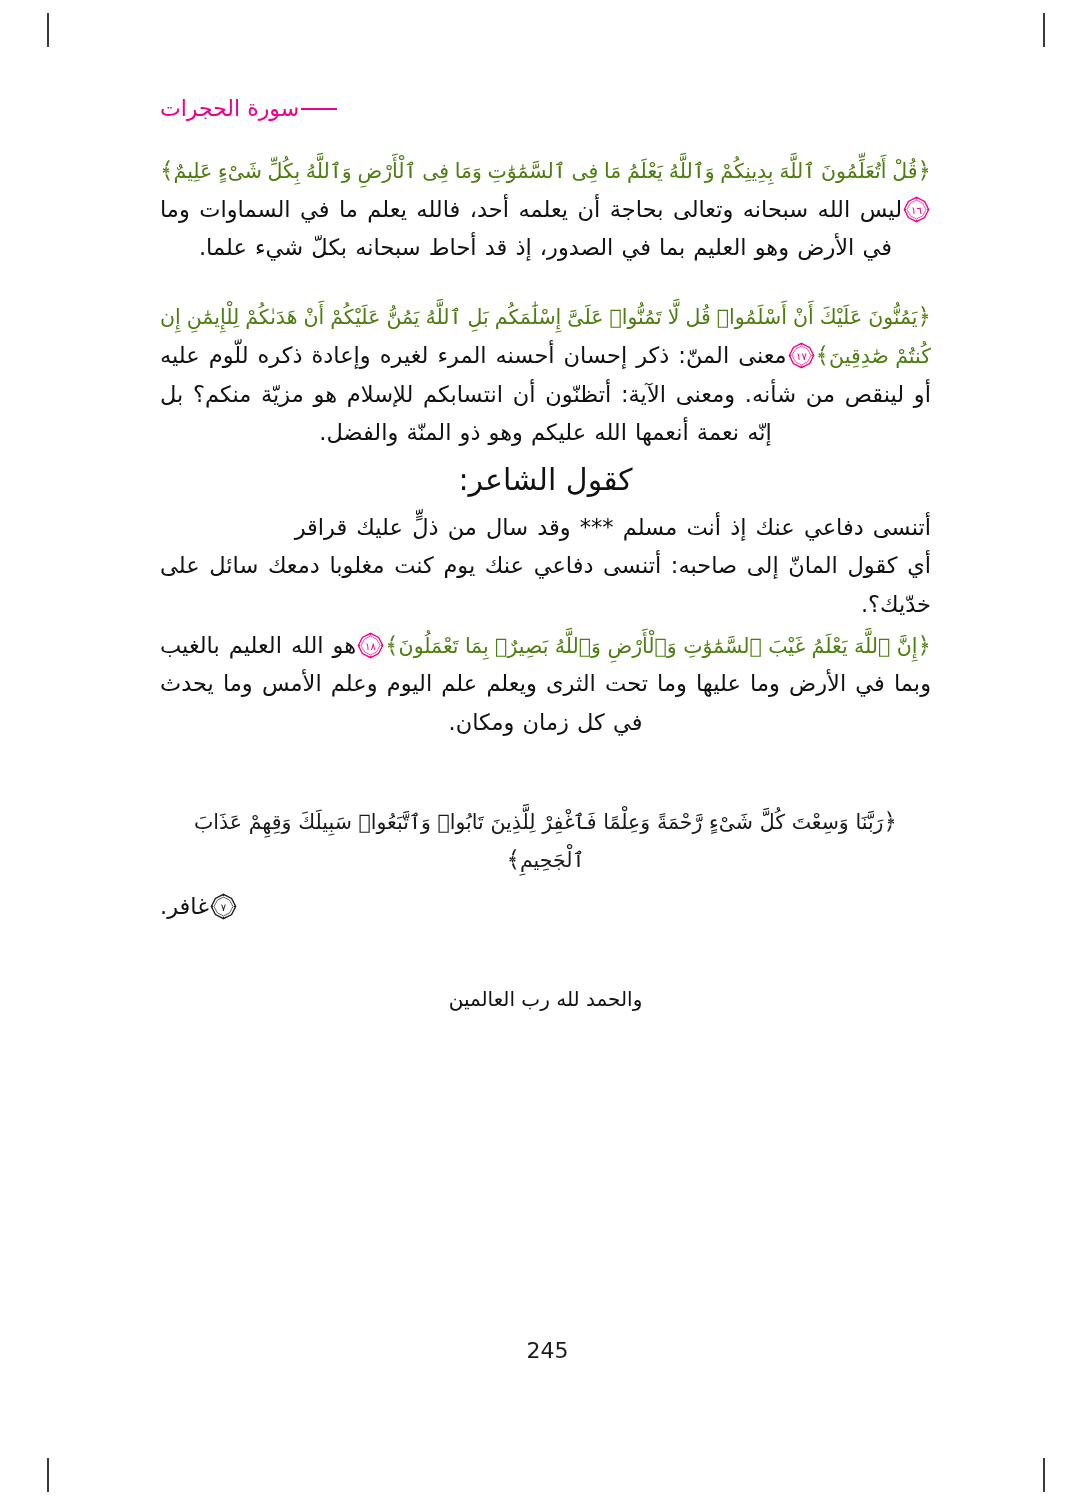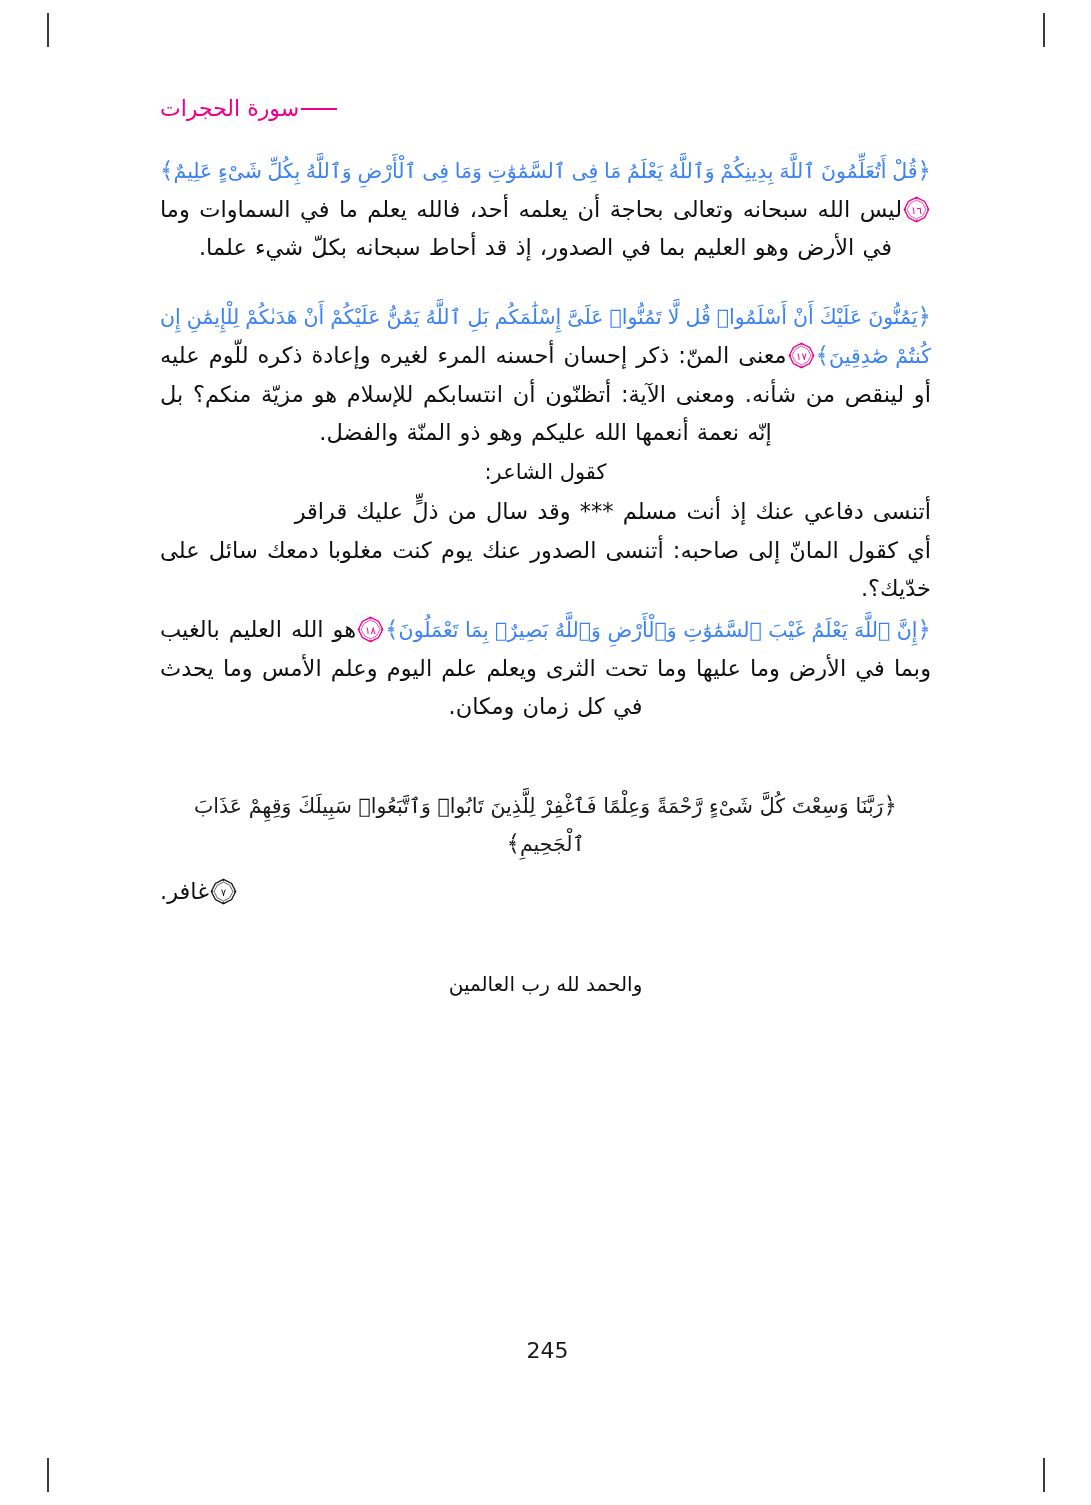--- a/index.html
+++ b/index.html
@@ -73,21 +73,21 @@
     color: #111111;
     text-align: justify;
     text-align-last: center;
     margin: 0 0 2px 0;
     word-spacing: 1px;
   }
   .para.plain      { text-align-last: right; }
 
   
   .ayah {
-    color: #3b82f6;
+    color: #4d7c0f;
     font-family: "DejaVu Sans", sans-serif;
     font-size: 20.5px;
     letter-spacing: -0.6px;
     word-spacing: -1px;
   }
   .ayah.black-ayah { color: #1a1a1a; }
 
   .ayah-bracket {
     font-size: 23px;
     line-height: 1;
@@ -99,21 +99,21 @@
     position: relative;
     width: 27px;
     height: 27px;
     vertical-align: -6px;
     margin: 0 1px;
   }
   .ayah-num svg { display: block; }
 
   
   .speaker-line {
-    font-size: 21px;
+    font-size: 30px;
     color: #111111;
     line-height: 1.72;
     text-align: center;
     margin: 2px 0 0 0;
   }
   .poem-line {
     font-size: 22.5px;
     color: #111111;
     line-height: 1.72;
     text-align: right;
@@ -207,21 +207,21 @@
           <circle cx="36.5" cy="20" r="1.2" fill="#ec008c"></circle>
           <text x="20" y="26" text-anchor="middle" font-size="15" font-family="DejaVu Sans, sans-serif" fill="#ec008c">١٧</text>
         </svg>
       </span><span>معنى المنّ: ذكر إحسان أحسنه المرء لغيره وإعادة ذكره للّوم عليه أو لينقص من شأنه. ومعنى الآية: أتظنّون أن انتسابكم للإسلام هو مزيّة منكم؟ بل إنّه نعمة أنعمها الله عليكم وهو ذو المنّة والفضل.</span>
     </p>
 
     <p class="speaker-line">كقول الشاعر:</p>
 
     <p class="poem-line">أتنسى دفاعي عنك إذ أنت مسلم *** وقد سال من ذلٍّ عليك قراقر</p>
 
-    <p class="para plain">أي كقول المانّ إلى صاحبه: أتنسى الصدور عنك يوم كنت مغلوبا دمعك سائل على خدّيك؟.</p>
+    <p class="para plain">أي كقول المانّ إلى صاحبه: أتنسى دفاعي عنك يوم كنت مغلوبا دمعك سائل على خدّيك؟.</p>
 
     <p class="para">
       <span class="ayah"><span class="ayah-bracket">﴿</span><span>إِنَّ ٱللَّهَ يَعْلَمُ غَيْبَ ٱلسَّمَٰوَٰتِ وَٱلْأَرْضِ وَٱللَّهُ بَصِيرٌۢ بِمَا تَعْمَلُونَ</span><span class="ayah-bracket">﴾</span></span><span class="ayah-num">
         <svg viewBox="0 0 40 40" width="27" height="27" aria-hidden="true">
           <polygon points="20,2 32,8 38,20 32,32 20,38 8,32 2,20 8,8" fill="none" stroke="#ec008c" stroke-width="2"></polygon>
           <polygon points="20,6 29,10.5 34,20 29,29.5 20,34 11,29.5 6,20 11,10.5" fill="none" stroke="#ec008c" stroke-width="1"></polygon>
           <circle cx="20" cy="3.5" r="1.2" fill="#ec008c"></circle>
           <circle cx="20" cy="36.5" r="1.2" fill="#ec008c"></circle>
           <circle cx="3.5" cy="20" r="1.2" fill="#ec008c"></circle>
           <circle cx="36.5" cy="20" r="1.2" fill="#ec008c"></circle>

